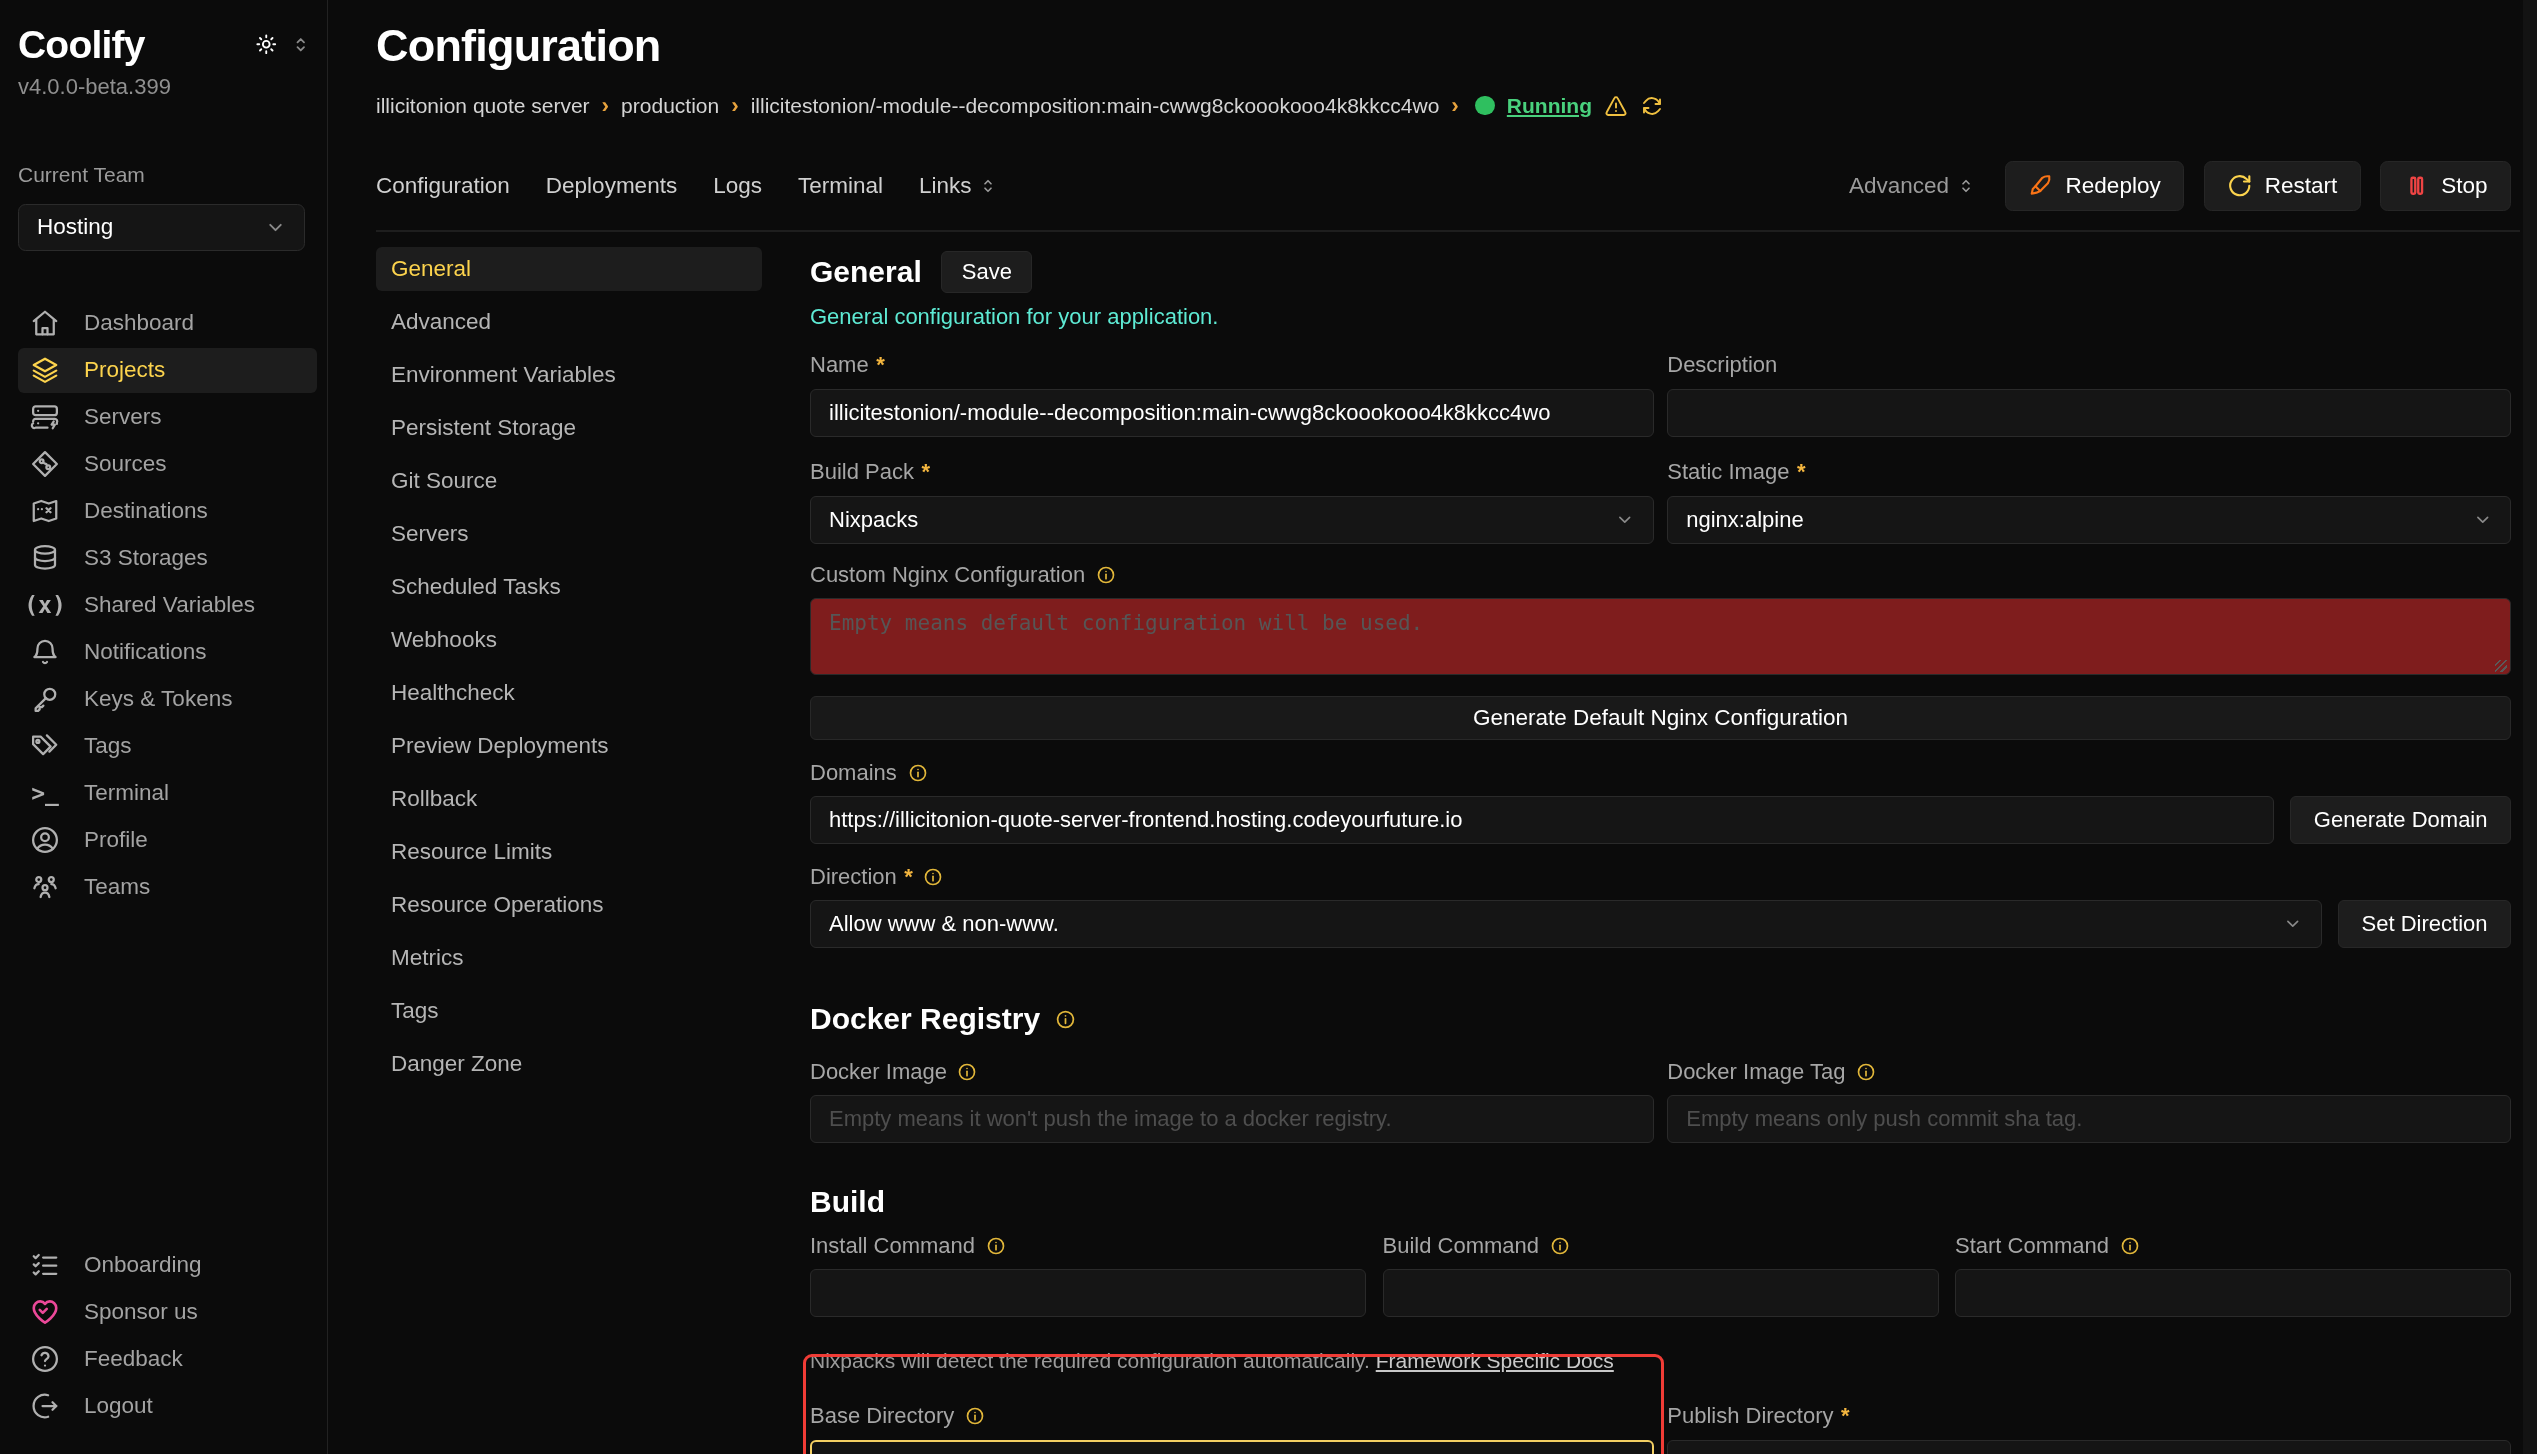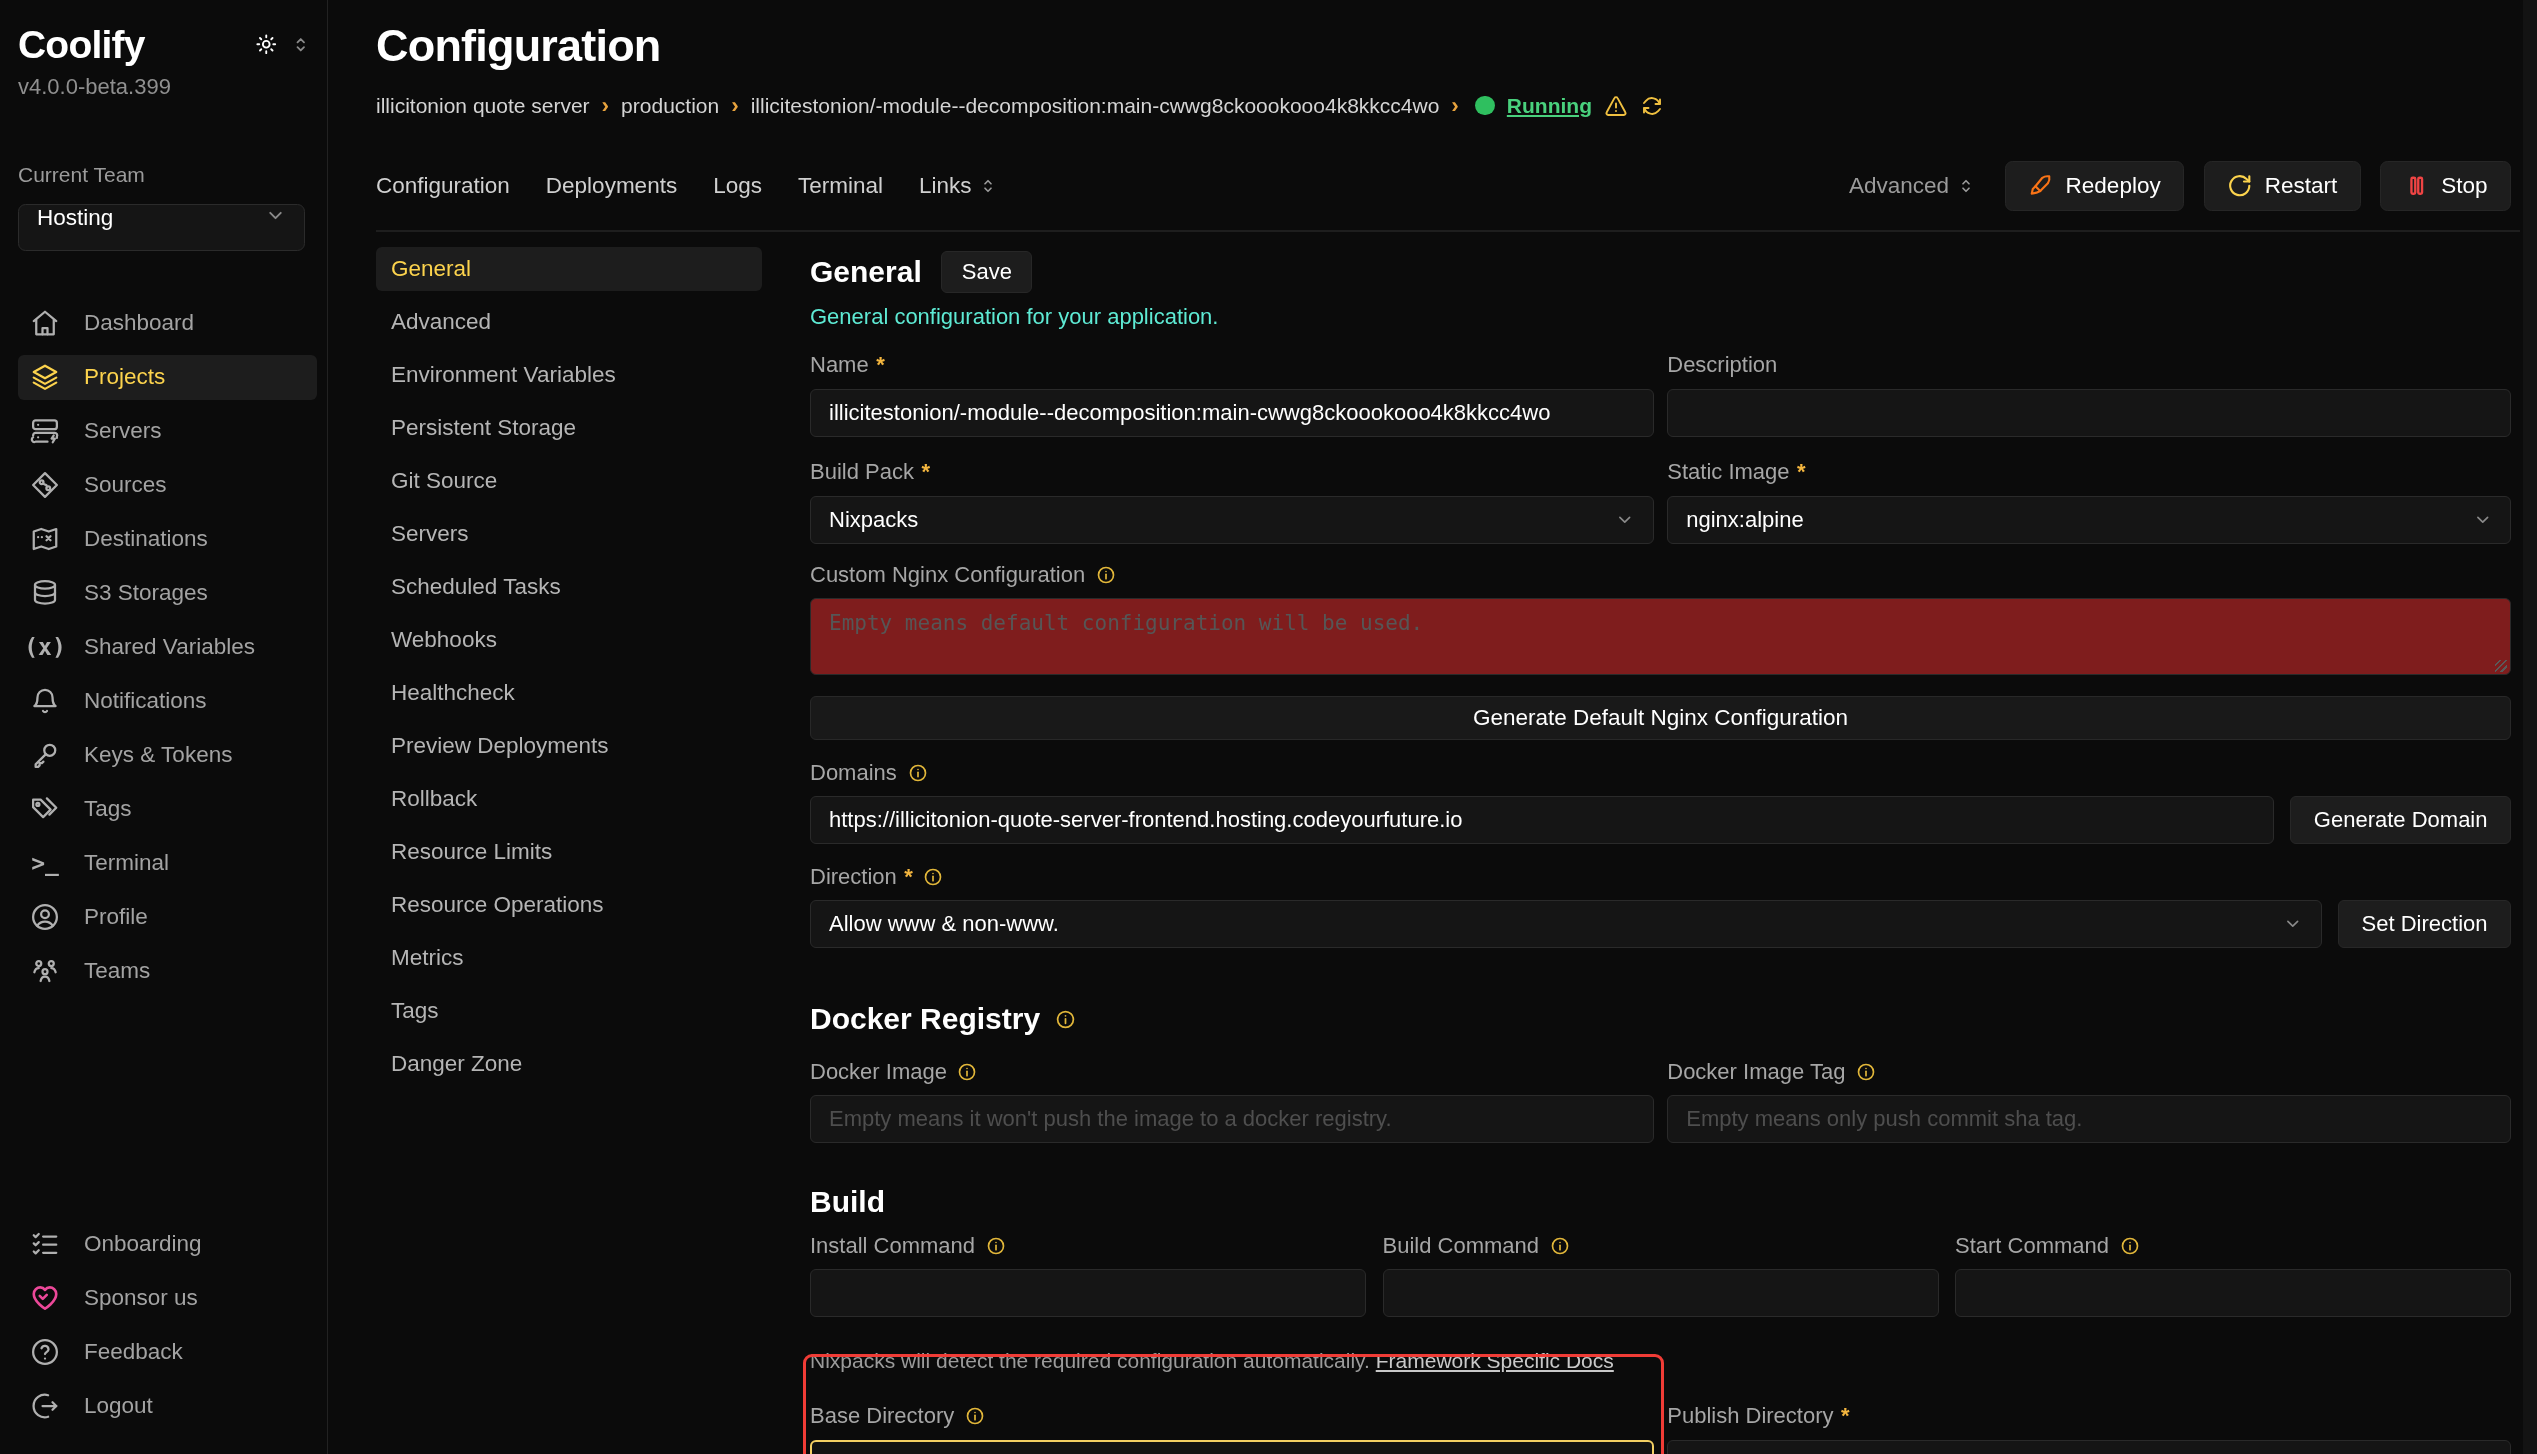--- a/index.html
+++ b/index.html
@@ -19,24 +19,24 @@
     display:flex; flex-direction:column;
   }
   .sidebar-head { display:flex; align-items:flex-start; justify-content:space-between; padding-right:6px; }
   .logo { font-size:39px; font-weight:800; letter-spacing:-0.8px; cursor:pointer; }
   .head-icons { display:flex; align-items:center; gap:13.5px; margin-top:10.5px; }
   .version { font-size:22px; color:#8f8f8f; margin-top:7.5px; }
   .team-label { font-size:21px; color:#9b9b9b; margin-top:63px; }
   .team-select {
     margin-top:16.5px; height:47px; width:287px;
     background:#151515; border:0.8px solid #2b2b2b; border-radius:7.5px;
-    display:flex; align-items:flex-start; justify-content:space-between;
+    display:flex; align-items:center; justify-content:space-between;
     padding:0 18px; font-size:22.5px; cursor:pointer;
   }
-  .nav { margin-top:50px; display:flex; flex-direction:column; gap:9px; }
+  .nav { margin-top:50px; display:flex; flex-direction:column; gap:2px; }
   .nav-item {
     display:flex; align-items:center; gap:22.5px;
     height:45px; padding:0 0 0 10.5px; border-radius:6px;
     color:#a3a3a3; font-size:22.5px; cursor:pointer;
   }
   .nav-item .ni { width:33px; display:flex; justify-content:center; color:#b0b0b0; }
   .nav-item.active { background:#1d1d1d; color:#fcd34d; }
   .nav-item.active .ni { color:#fcd34d; }
   .nav-spacer { flex:1; }
   .footer-nav { margin-top:0; }

